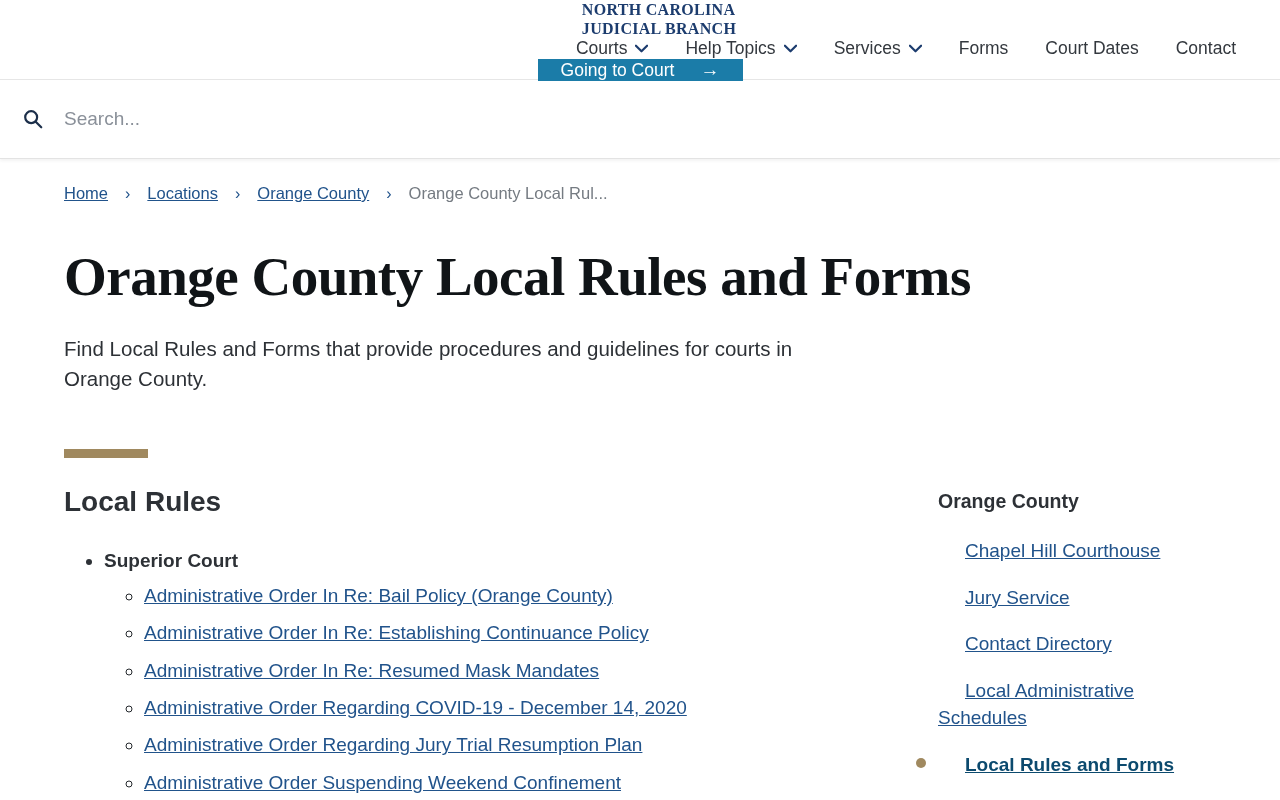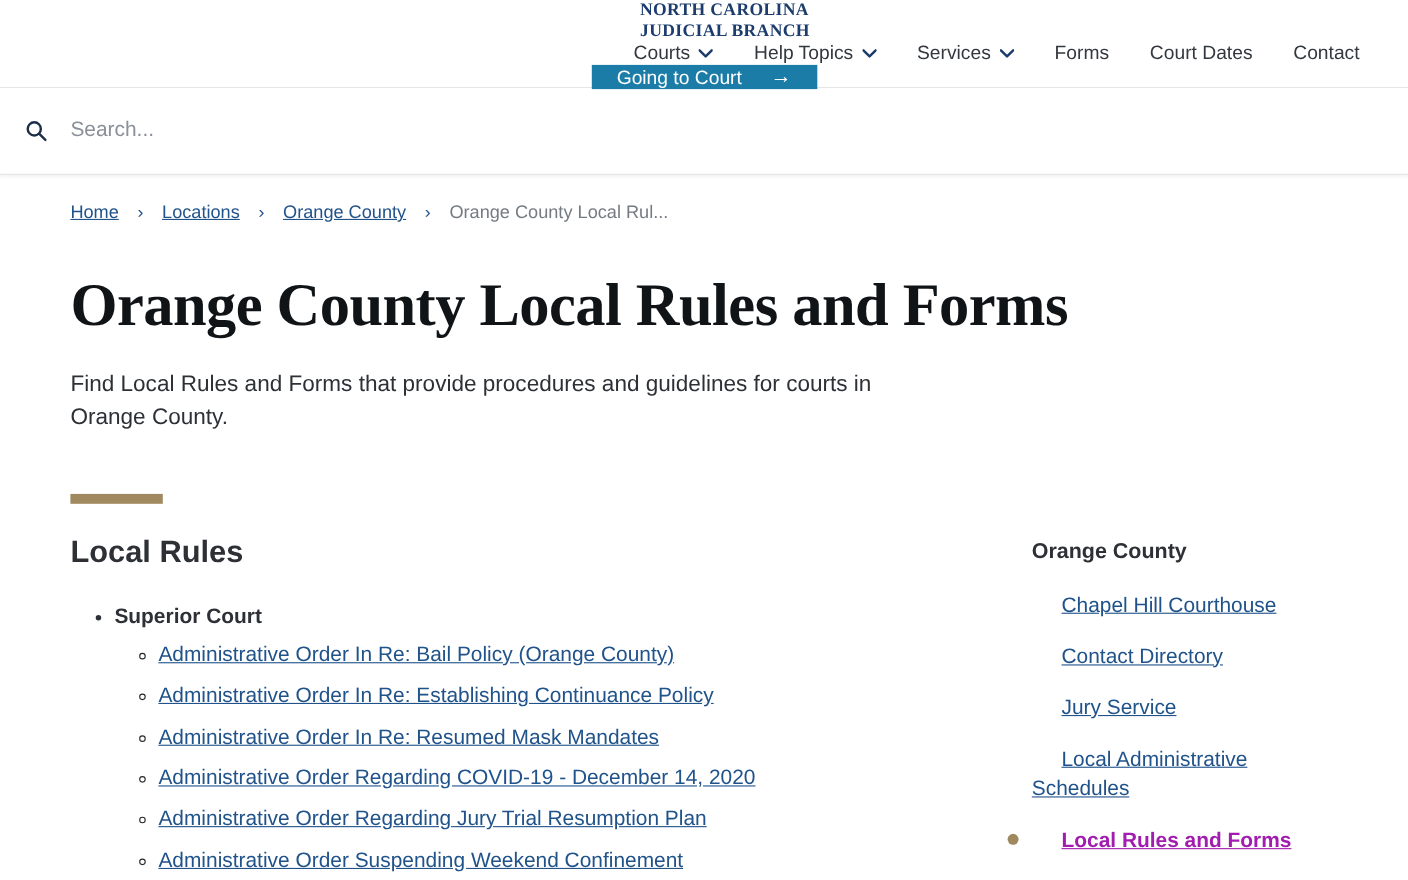--- a/index.html
+++ b/index.html
@@ -56,21 +56,21 @@
   ul.rules ul { list-style: circle; padding-left: 40px; margin-top: 13px; color: #24282c; }
   ul.rules ul li { font-weight: 400; margin-bottom: 15.5px; line-height: 1.15; }
   ul.rules a { color: #21538B; text-decoration: underline; font-size: 19px; cursor: pointer; }
 
   .side-heading { font-size: 19.5px; font-weight: 700; color: #2D3136; }
   ul.sidelist { list-style: none; margin-top: 24px; }
   ul.sidelist li { position: relative; margin-bottom: 19px; line-height: 1.45; }
   ul.sidelist a { color: #21538B; text-decoration: underline; font-size: 19px; cursor: pointer; margin-left: 27px; }
   ul.sidelist li.active::before { content: ""; position: absolute; left: -22px; top: 7px;
     width: 10px; height: 10px; border-radius: 50%; background: #A0895F; }
-  ul.sidelist li.active a { font-weight: 700; color: #a21caf; }
+  ul.sidelist li.active a { font-weight: 700; color: #0c4a6e; }
 </style>
 </head>
 <body>
 
 <div class="header">
   <div class="logo">
     <div>NORTH CAROLINA</div>
     <div>JUDICIAL BRANCH</div>
   </div>
   <nav class="nav">
@@ -146,20 +146,20 @@
           <li><a>Administrative Order Suspending Weekend Confinement</a></li>
         </ul>
       </li>
     </ul>
   </div>
 
   <div class="side-col">
     <h3 class="side-heading">Orange County</h3>
     <ul class="sidelist">
       <li><a>Chapel Hill Courthouse</a></li>
+      <li><a>Jury Service</a></li>
       <li><a>Contact Directory</a></li>
-      <li><a>Jury Service</a></li>
       <li><a>Local Administrative Schedules</a></li>
       <li class="active"><a>Local Rules and Forms</a></li>
       <li><a>Orange County Courthouse</a></li>
     </ul>
   </div>
 </div>
 
 </body></html>

